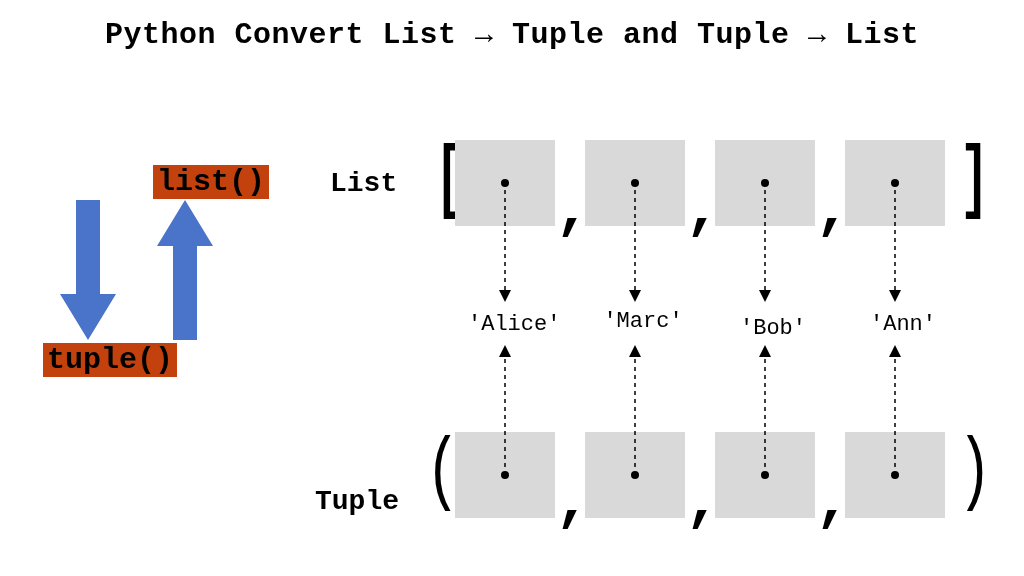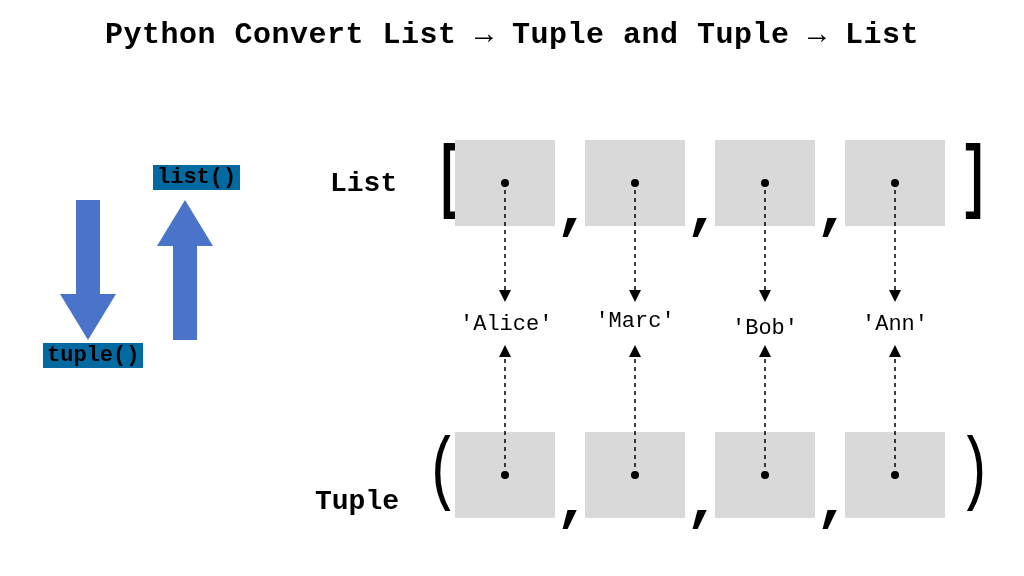--- a/index.html
+++ b/index.html
@@ -23,24 +23,24 @@
     top: 18px;
     left: 0;
     width: 1024px;
     text-align: center;
     font-weight: bold;
     font-size: 30px;
     letter-spacing: 0.5px;
     white-space: nowrap;
   }
   .hl {
-    background: #0369a1;
+    background: #c2410c;
     color: #000;
     font-weight: bold;
-    font-size: 22px;
+    font-size: 30px;
     padding: 0 4px;
     position: absolute;
     white-space: nowrap;
     text-align: right;
   }
   .row-label {
     position: absolute;
     font-weight: bold;
     font-size: 28px;
     white-space: nowrap;
@@ -72,20 +72,21 @@
     font-weight: bold;
     font-size: 60px;
     line-height: 1;
     white-space: nowrap;
   }
   .val {
     position: absolute;
     font-size: 22px;
     white-space: nowrap;
     text-align: center;
+    margin-left: 8px;
   }
   .dot {
     position: absolute;
     width: 8px;
     height: 8px;
     background: #000;
     border-radius: 50%;
   }
   .arrow-blue {
     position: absolute;

